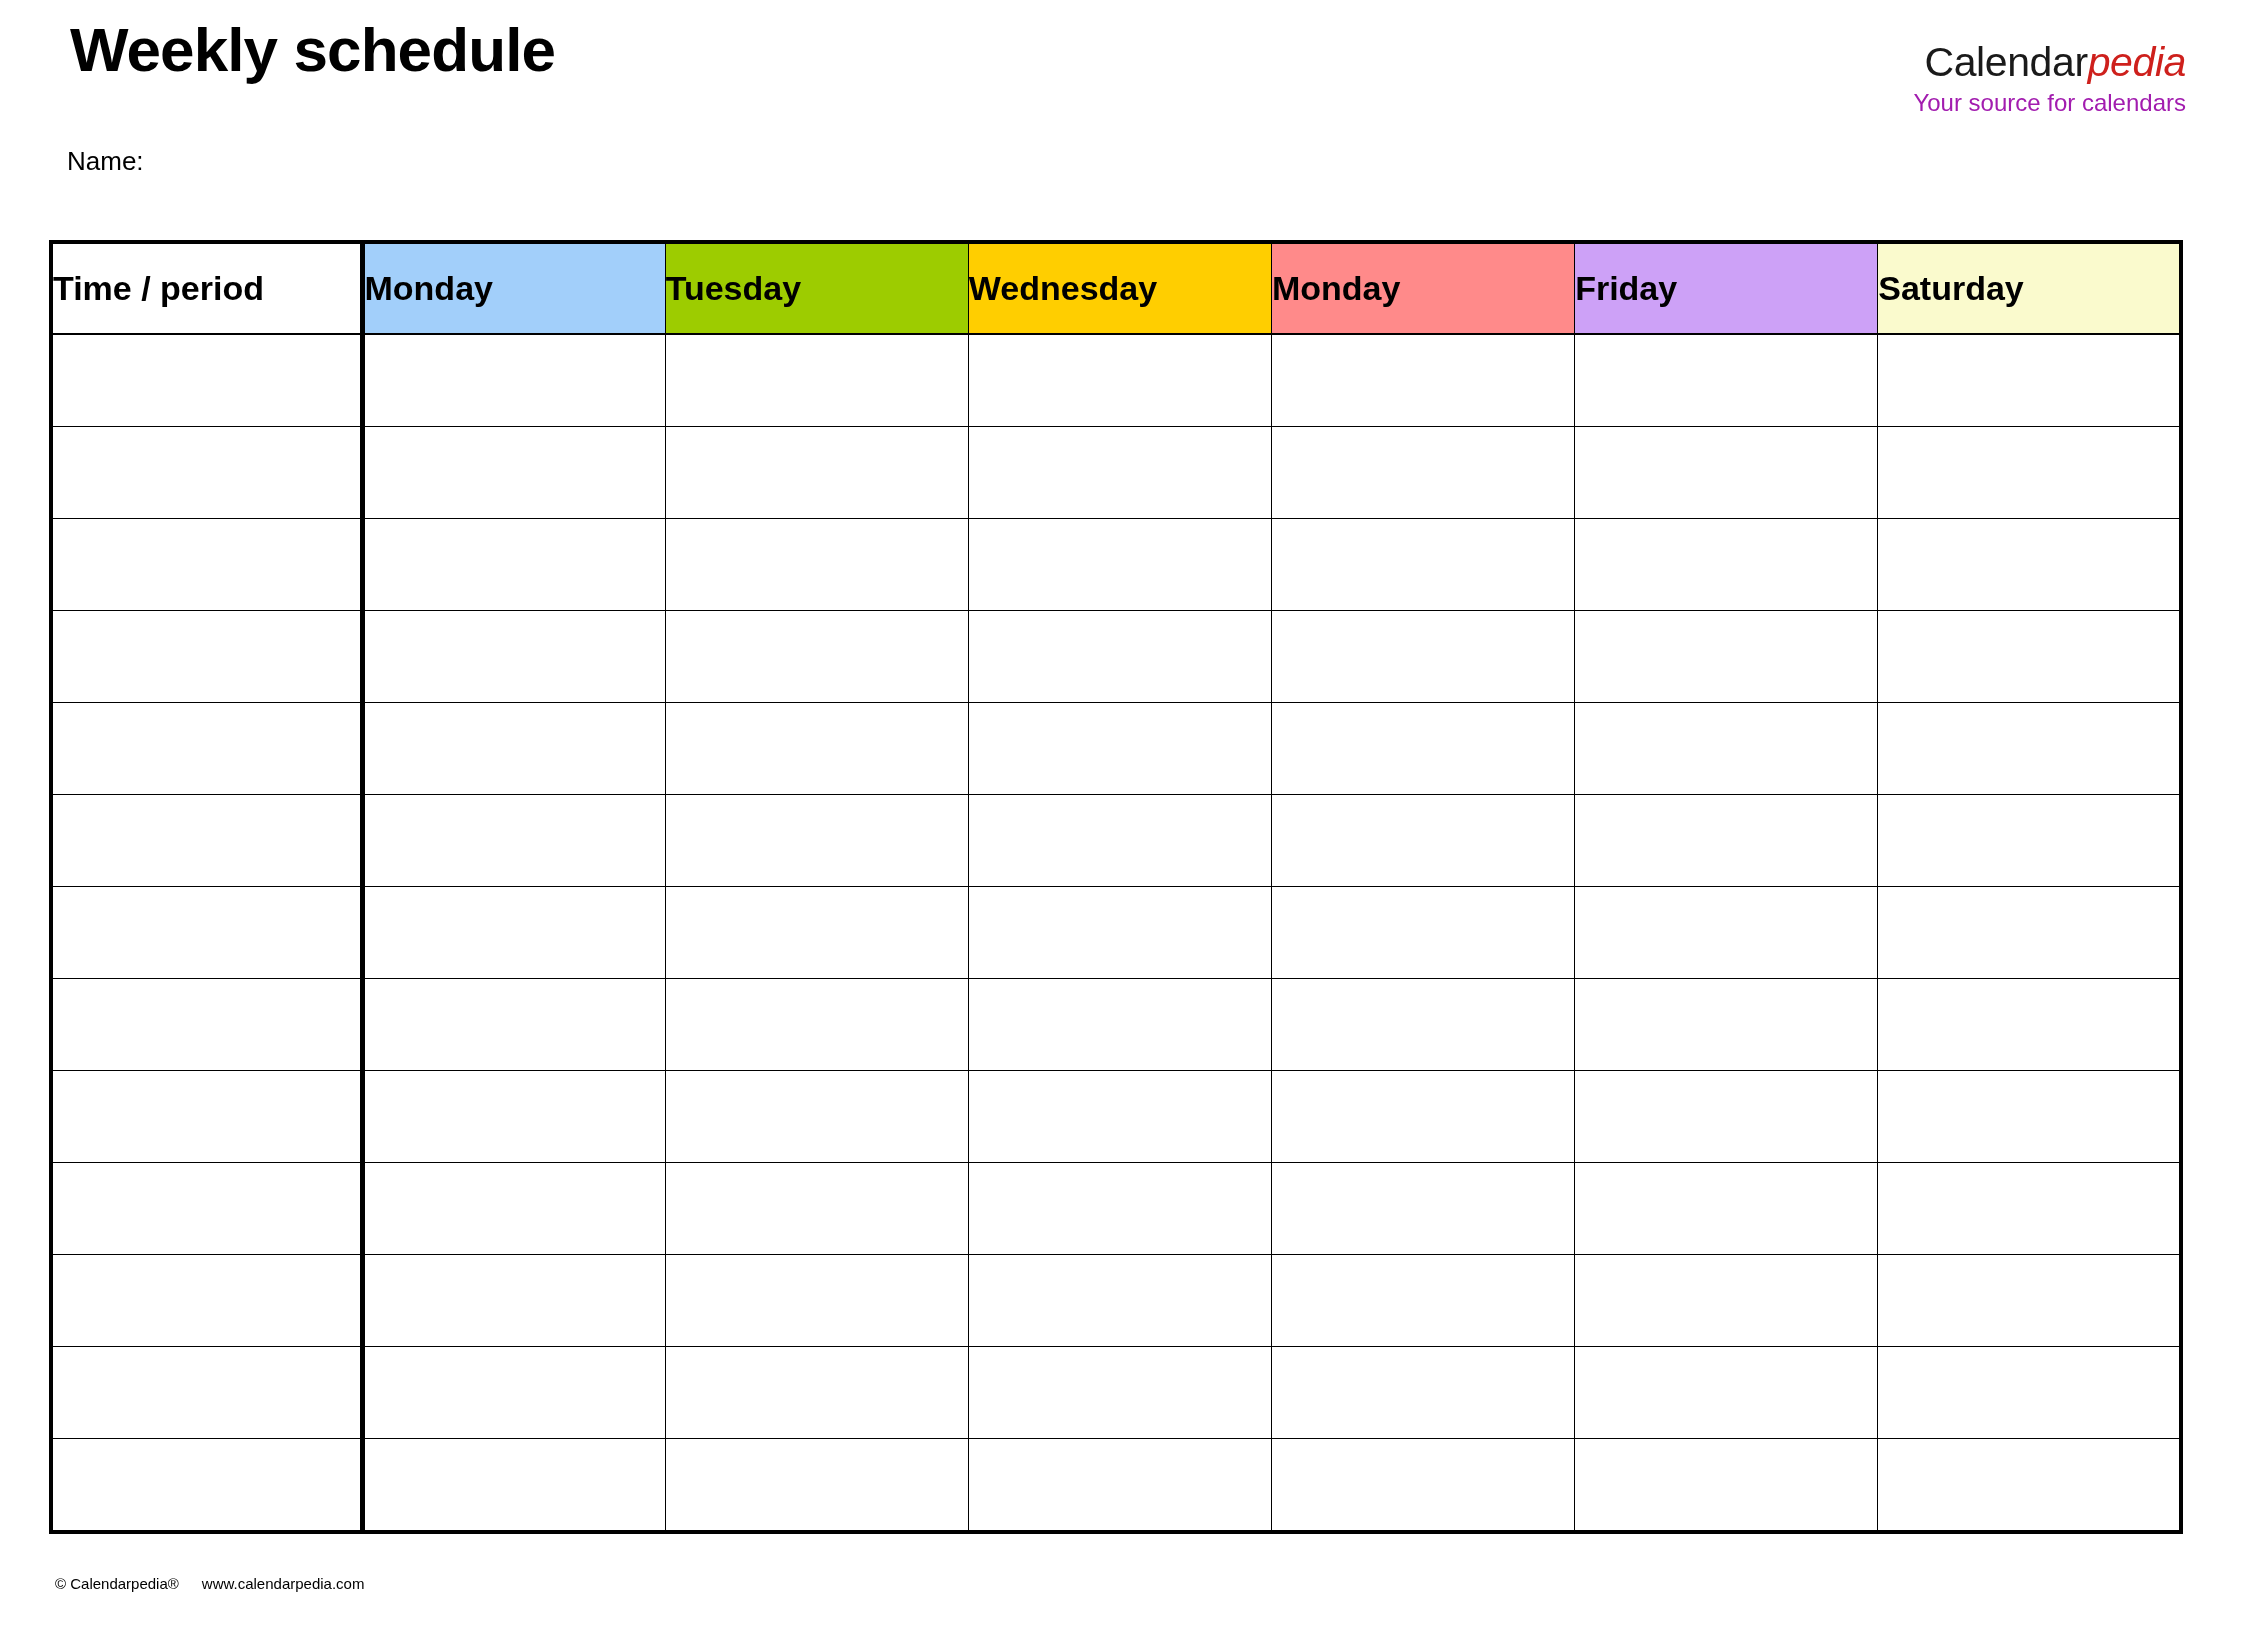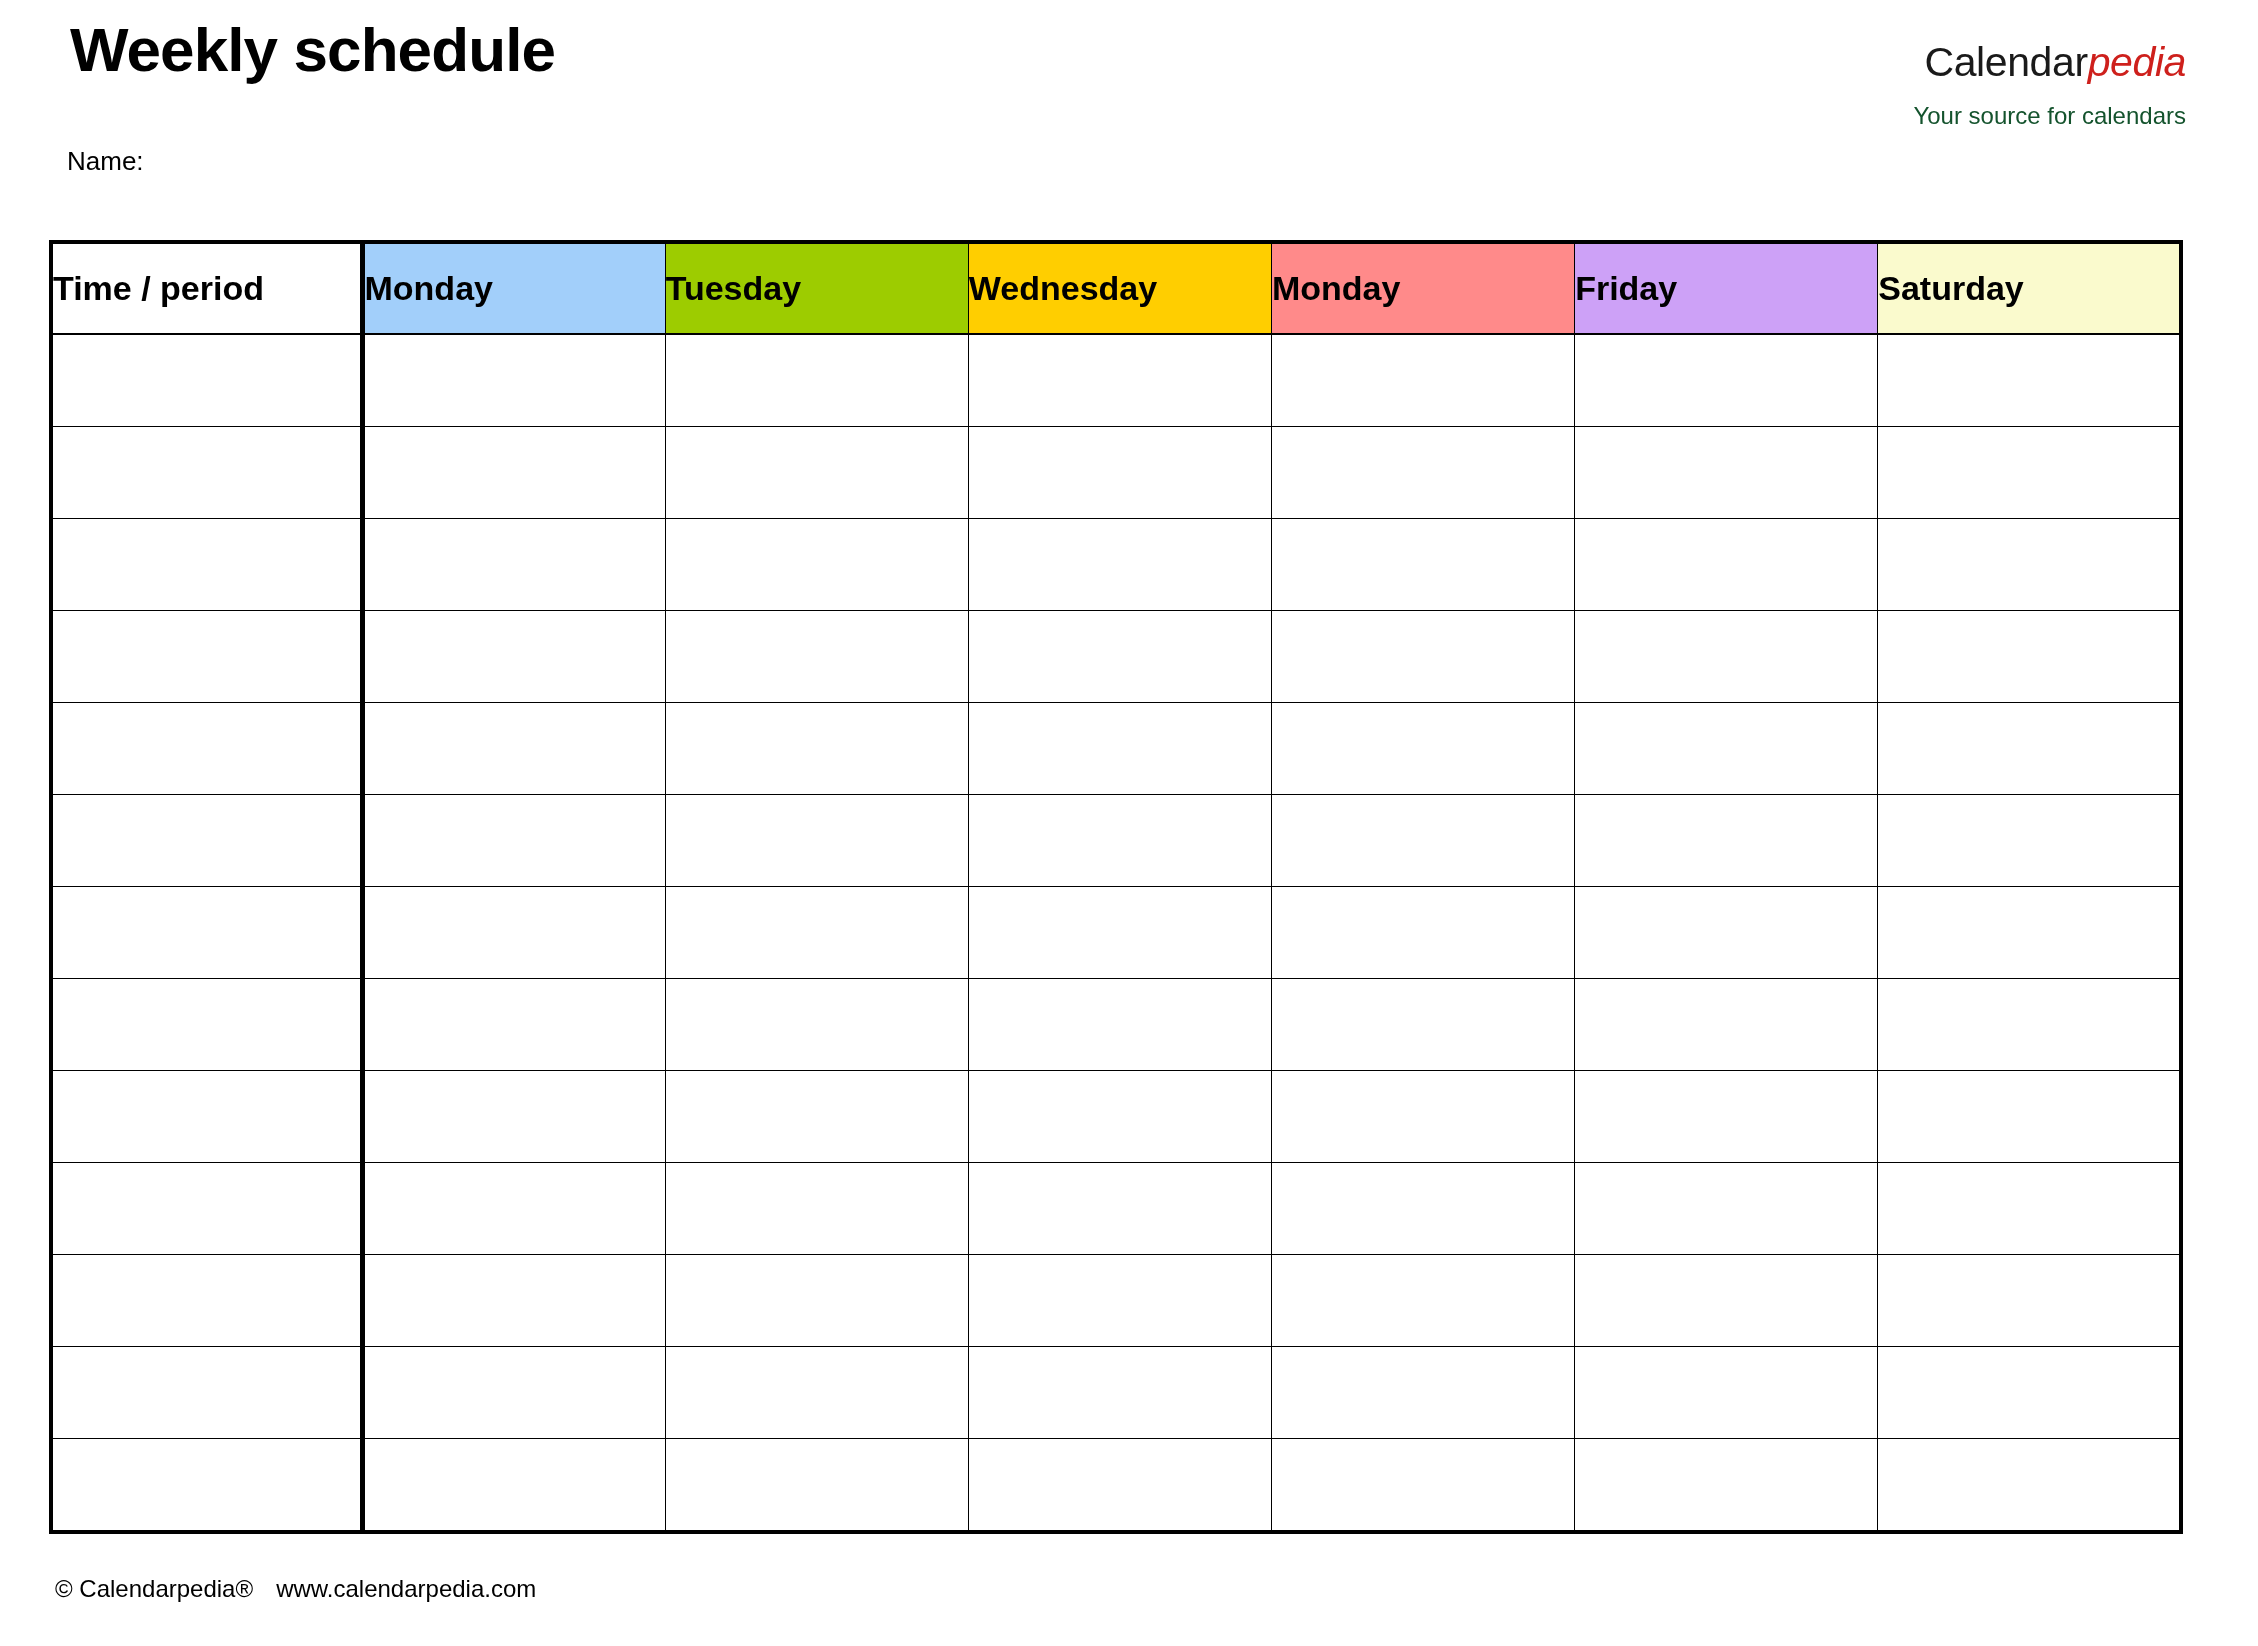--- a/index.html
+++ b/index.html
@@ -22,21 +22,21 @@
   .logo{
     position:absolute;right:72px;top:42px;
     text-align:right;line-height:1.0;
   }
   .logo-main{
     font-size:41px;letter-spacing:-0.4px;white-space:nowrap;
   }
   .logo-part1{font-weight:normal;color:#1a1a1a;}
   .logo-part2{font-weight:normal;font-style:italic;}
   .logo-tagline{
-    font-size:24px;color:#14532d;margin-top:21px;white-space:nowrap;
+    font-size:24px;color:#a21caf;margin-top:8px;white-space:nowrap;
   }
   .schedule-wrap{
     position:absolute;left:49px;top:240px;
   }
   table.schedule{
     border-collapse:collapse;
     table-layout:fixed;
     width:2134px;
     border:4.4px solid #000;
   }
@@ -49,21 +49,21 @@
   table.schedule th{
     height:89px;
     font-size:34px;font-weight:bold;
     text-align:left;vertical-align:middle;
     border-bottom:2.6px solid #000;
   }
   table.schedule td{height:91px;background:#fff;}
   table.schedule .time-sep{border-right:5.3px solid #000;}
   .footer{
     position:absolute;left:55px;top:1575px;
-    font-size:24px;color:#000;white-space:nowrap;
+    font-size:15px;color:#000;white-space:nowrap;
   }
   .footer .website{margin-left:23px;}
 </style>
 </head>
 <body>
 
 <div class="page-title">Weekly schedule</div>
 
 <div class="name-label">Name:</div>
 

